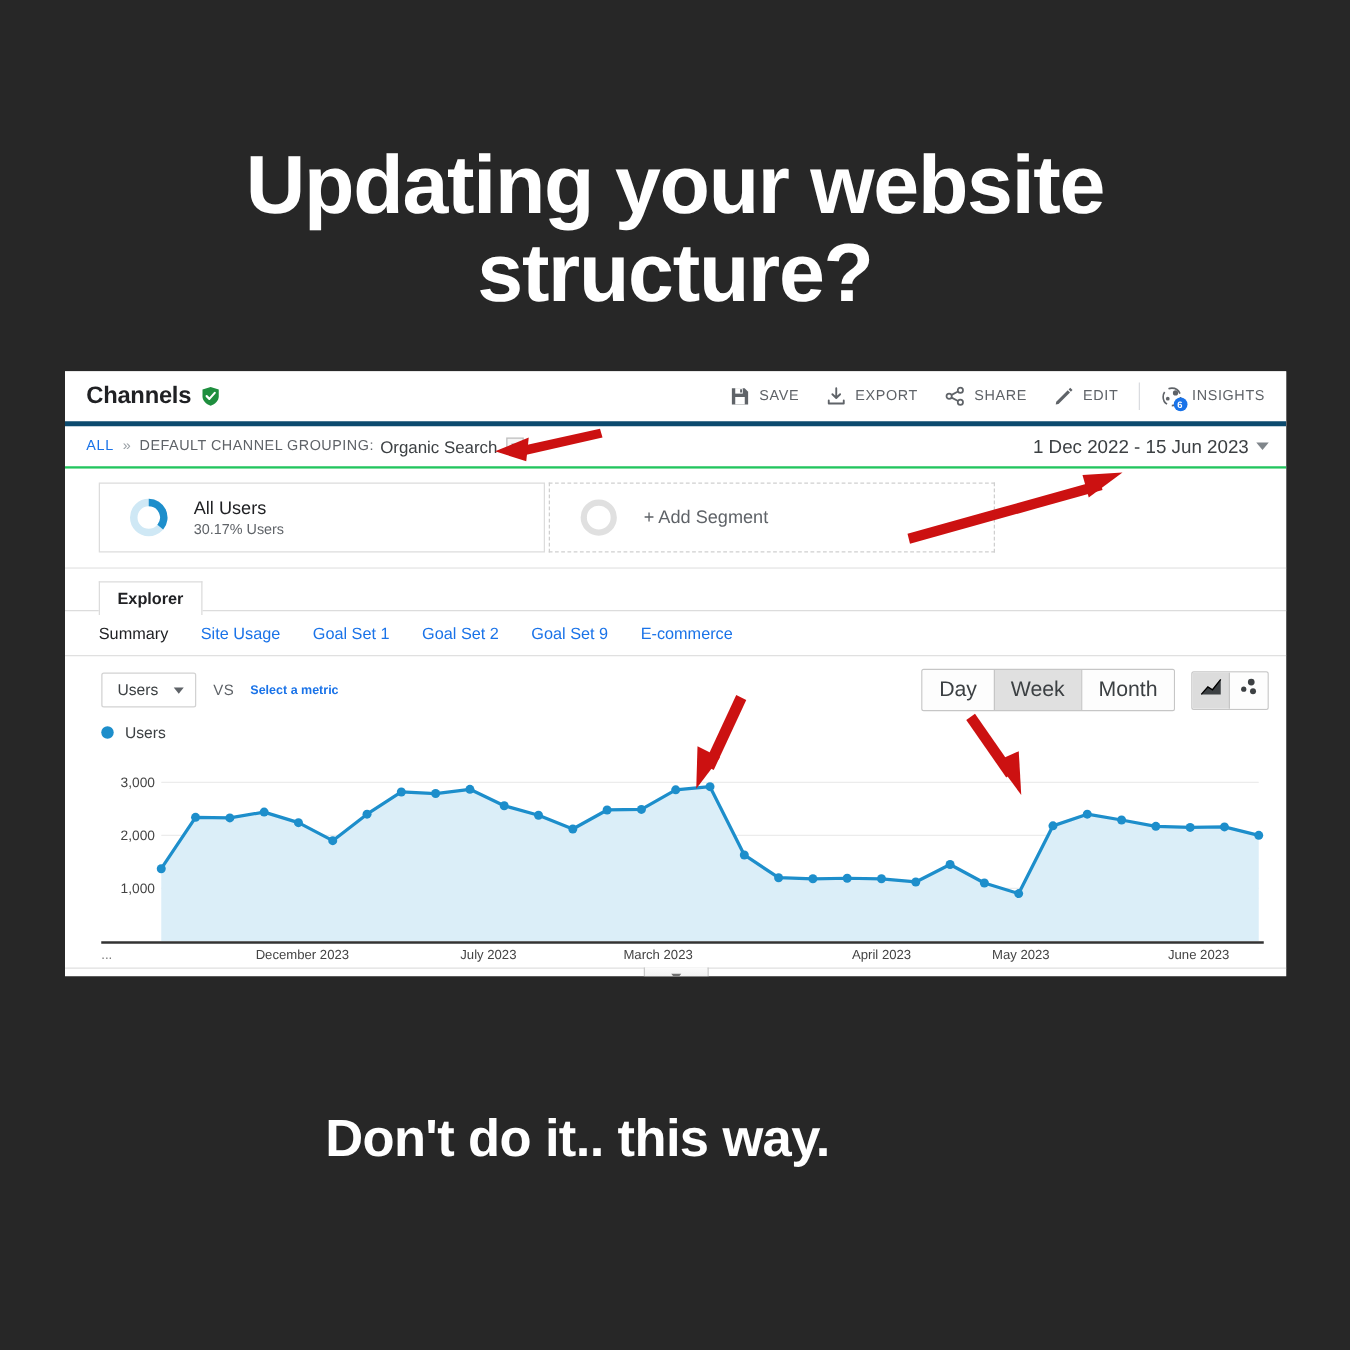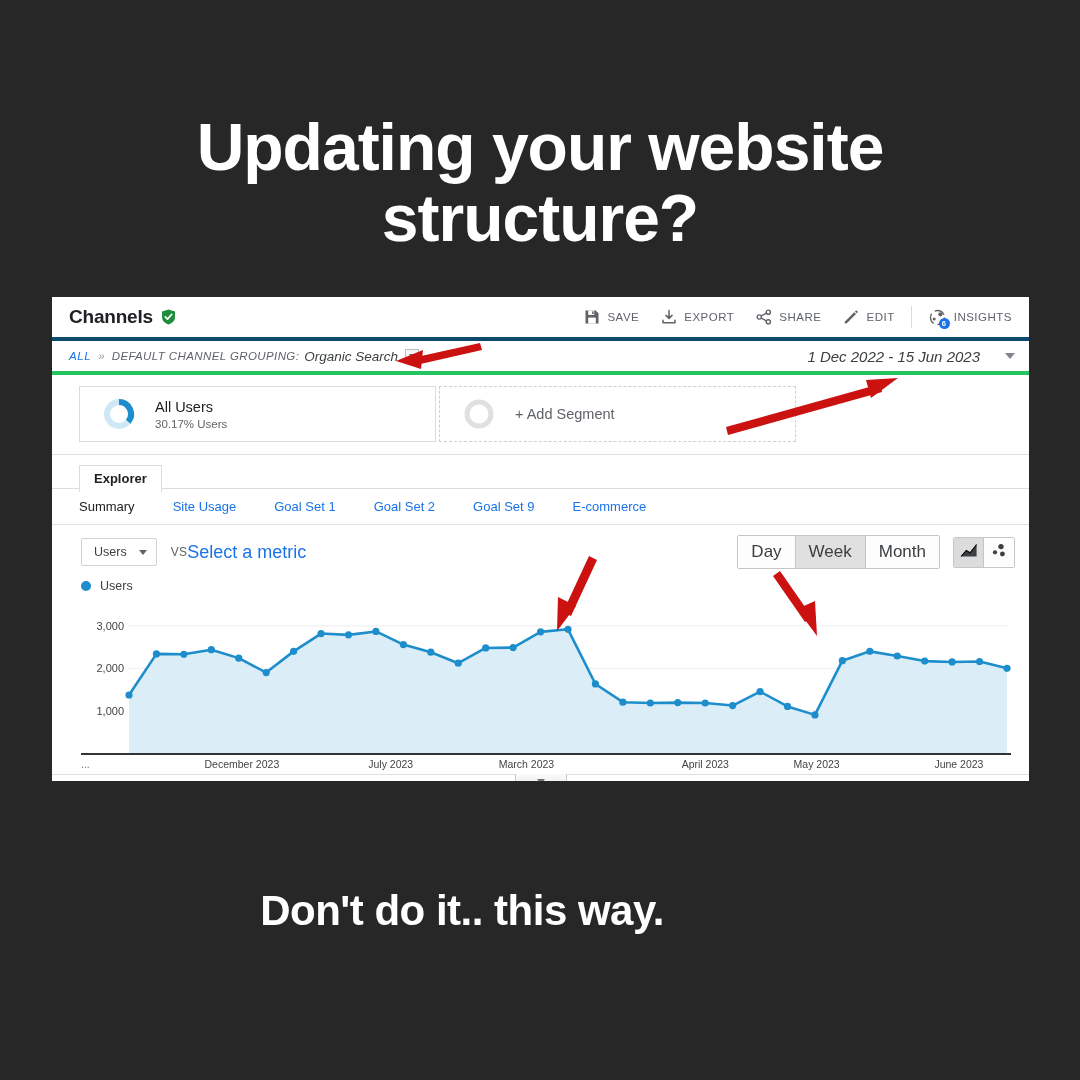--- a/index.html
+++ b/index.html
@@ -74,41 +74,41 @@
     width: 11px; height: 11px; border-radius: 50%;
     background: #1a73e8; color: #fff;
     font-size: 7.5px; line-height: 11px; text-align: center;
     font-weight: bold;
   }
 
   
   .ga-crumb {
     height: 34px; display: flex; align-items: center;
     padding: 0 14px 0 17px;
-    border-bottom: 4px solid #22c55e;
-    font-size: 11.5px; color: #5f6368; font-style: italic;
+    border-bottom: 2px solid #22c55e;
+    font-size: 11.5px; color: #5f6368;
   }
   .crumb-all { color: #1a73e8; letter-spacing: 0.6px; cursor: pointer; }
   .crumb-sep { margin: 0 7px; color: #9aa0a6; }
   .crumb-lbl { letter-spacing: 0.4px; }
   .crumb-val { font-size: 13.5px; color: #3c4043; margin-left: 5px; }
   .crumb-caret {
     margin-left: 7px; width: 14px; height: 14px;
     border: 1px solid #bdbdbd; background: #f5f5f5;
     display: flex; align-items: center; justify-content: center;
     cursor: pointer;
   }
   .crumb-caret i {
     width: 0; height: 0;
     border-left: 3.5px solid transparent; border-right: 3.5px solid transparent;
     border-top: 4px solid #5f6368; display: block;
   }
   .crumb-spacer { flex: 1; }
   .daterange {
-    display: flex; align-items: center; gap: 25px;
+    display: flex; align-items: center; gap: 6px;
     font-size: 15px; color: #3c4043; cursor: pointer;
   }
   .daterange i {
     width: 0; height: 0;
     border-left: 5px solid transparent; border-right: 5px solid transparent;
     border-top: 6px solid #80868b; display: block;
   }
 
   
   .ga-segments {
@@ -142,21 +142,21 @@
     border: 1px solid #dcdcdc; border-bottom: none;
     background: #fff;
     padding: 5px 14px 6px;
     font-size: 13px; font-weight: bold; color: #202124;
     position: relative; top: 1px;
     cursor: pointer;
   }
 
   
   .ga-subtabs {
-    display: flex; gap: 38px;
+    display: flex; gap: 26px;
     padding: 10px 0 10px 27px;
     border-bottom: 1px solid #e0e0e0;
     font-size: 13px;
   }
   .subtab { color: #1a73e8; cursor: pointer; }
   .subtab.active { color: #202124; }
 
   
   .ga-metricbar {
     display: flex; align-items: center;
@@ -169,21 +169,21 @@
     padding: 6px 9px 6px 12px;
     font-size: 12.5px; color: #3c4043;
     cursor: pointer;
   }
   .msel i {
     width: 0; height: 0;
     border-left: 4.5px solid transparent; border-right: 4.5px solid transparent;
     border-top: 5.5px solid #5f6368; display: block;
   }
   .vs { margin-left: 14px; font-size: 12px; color: #5f6368; letter-spacing: 0.3px; }
-  .selmetric { font-size: 18px; color: #1a73e8; cursor: pointer; }
+  .selmetric { margin-left: 13px; font-size: 10px; color: #1a73e8; cursor: pointer; font-weight: bold; }
   .mb-spacer { flex: 1; }
   .granularity {
     display: flex; border: 1px solid #c6c6c6; border-radius: 2px; overflow: hidden;
   }
   .gbtn {
     padding: 6px 13px; font-size: 17px; color: #3c4043;
     background: #fdfdfd; border-right: 1px solid #c6c6c6;
     cursor: pointer;
   }
   .gbtn:last-child { border-right: none; }

